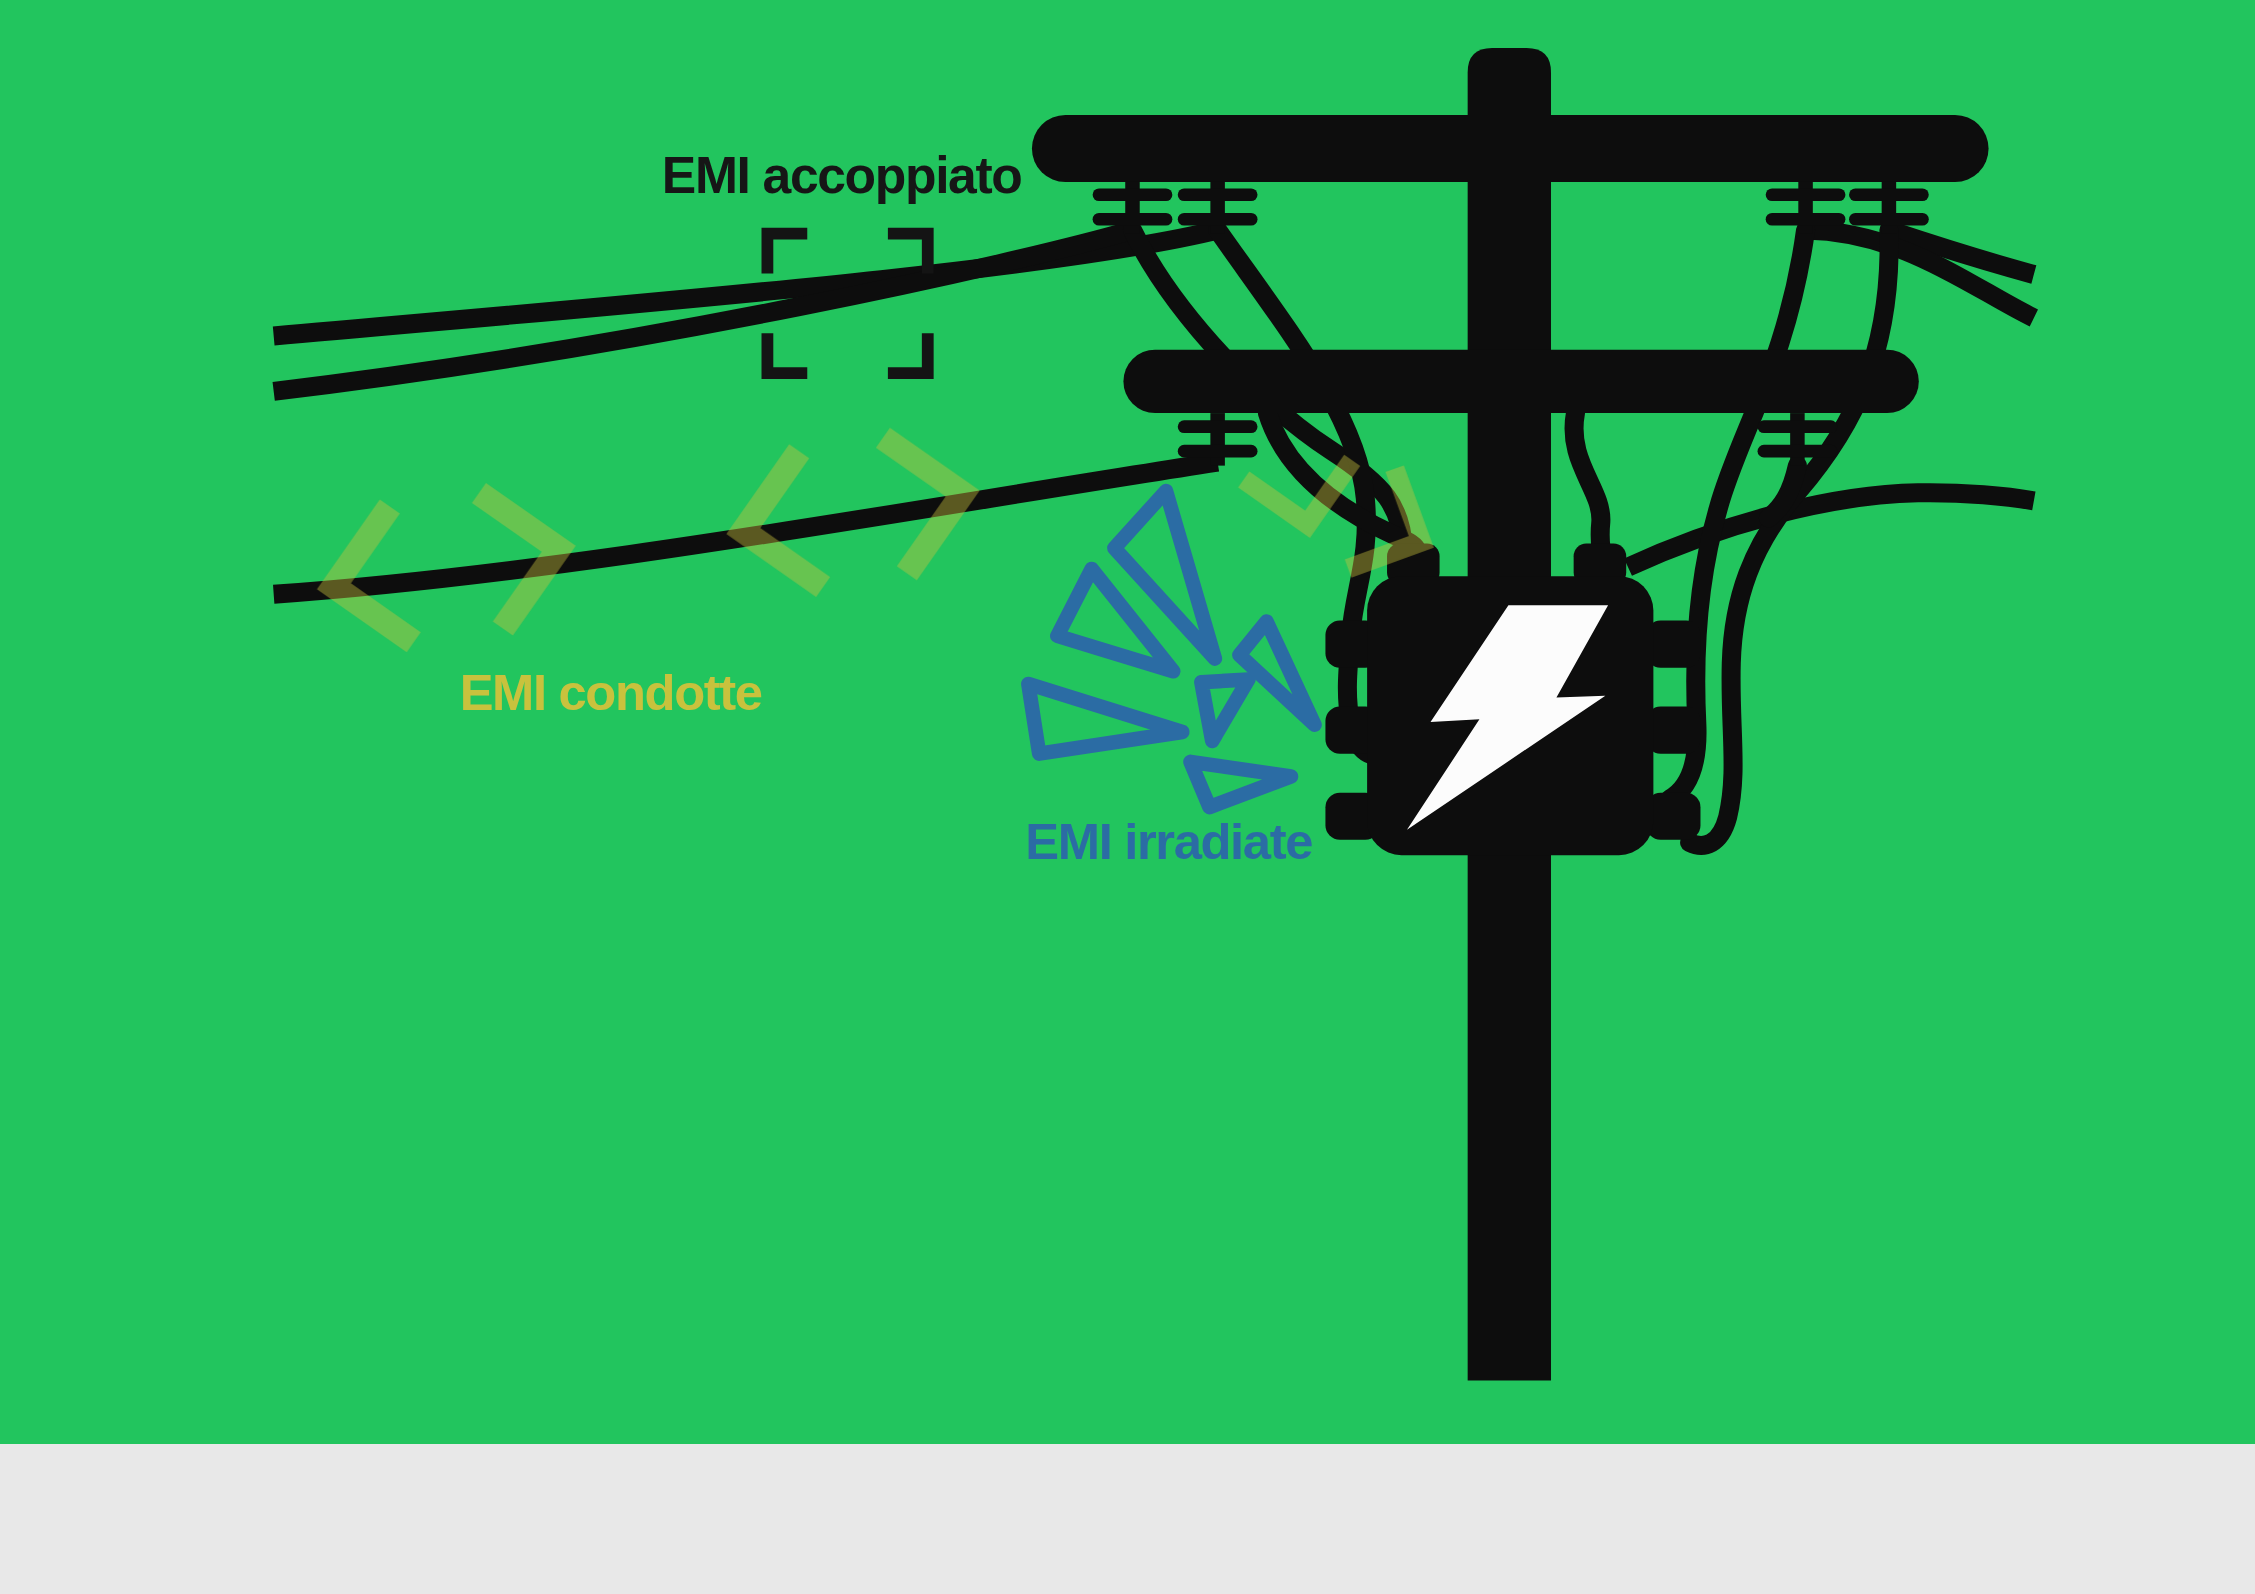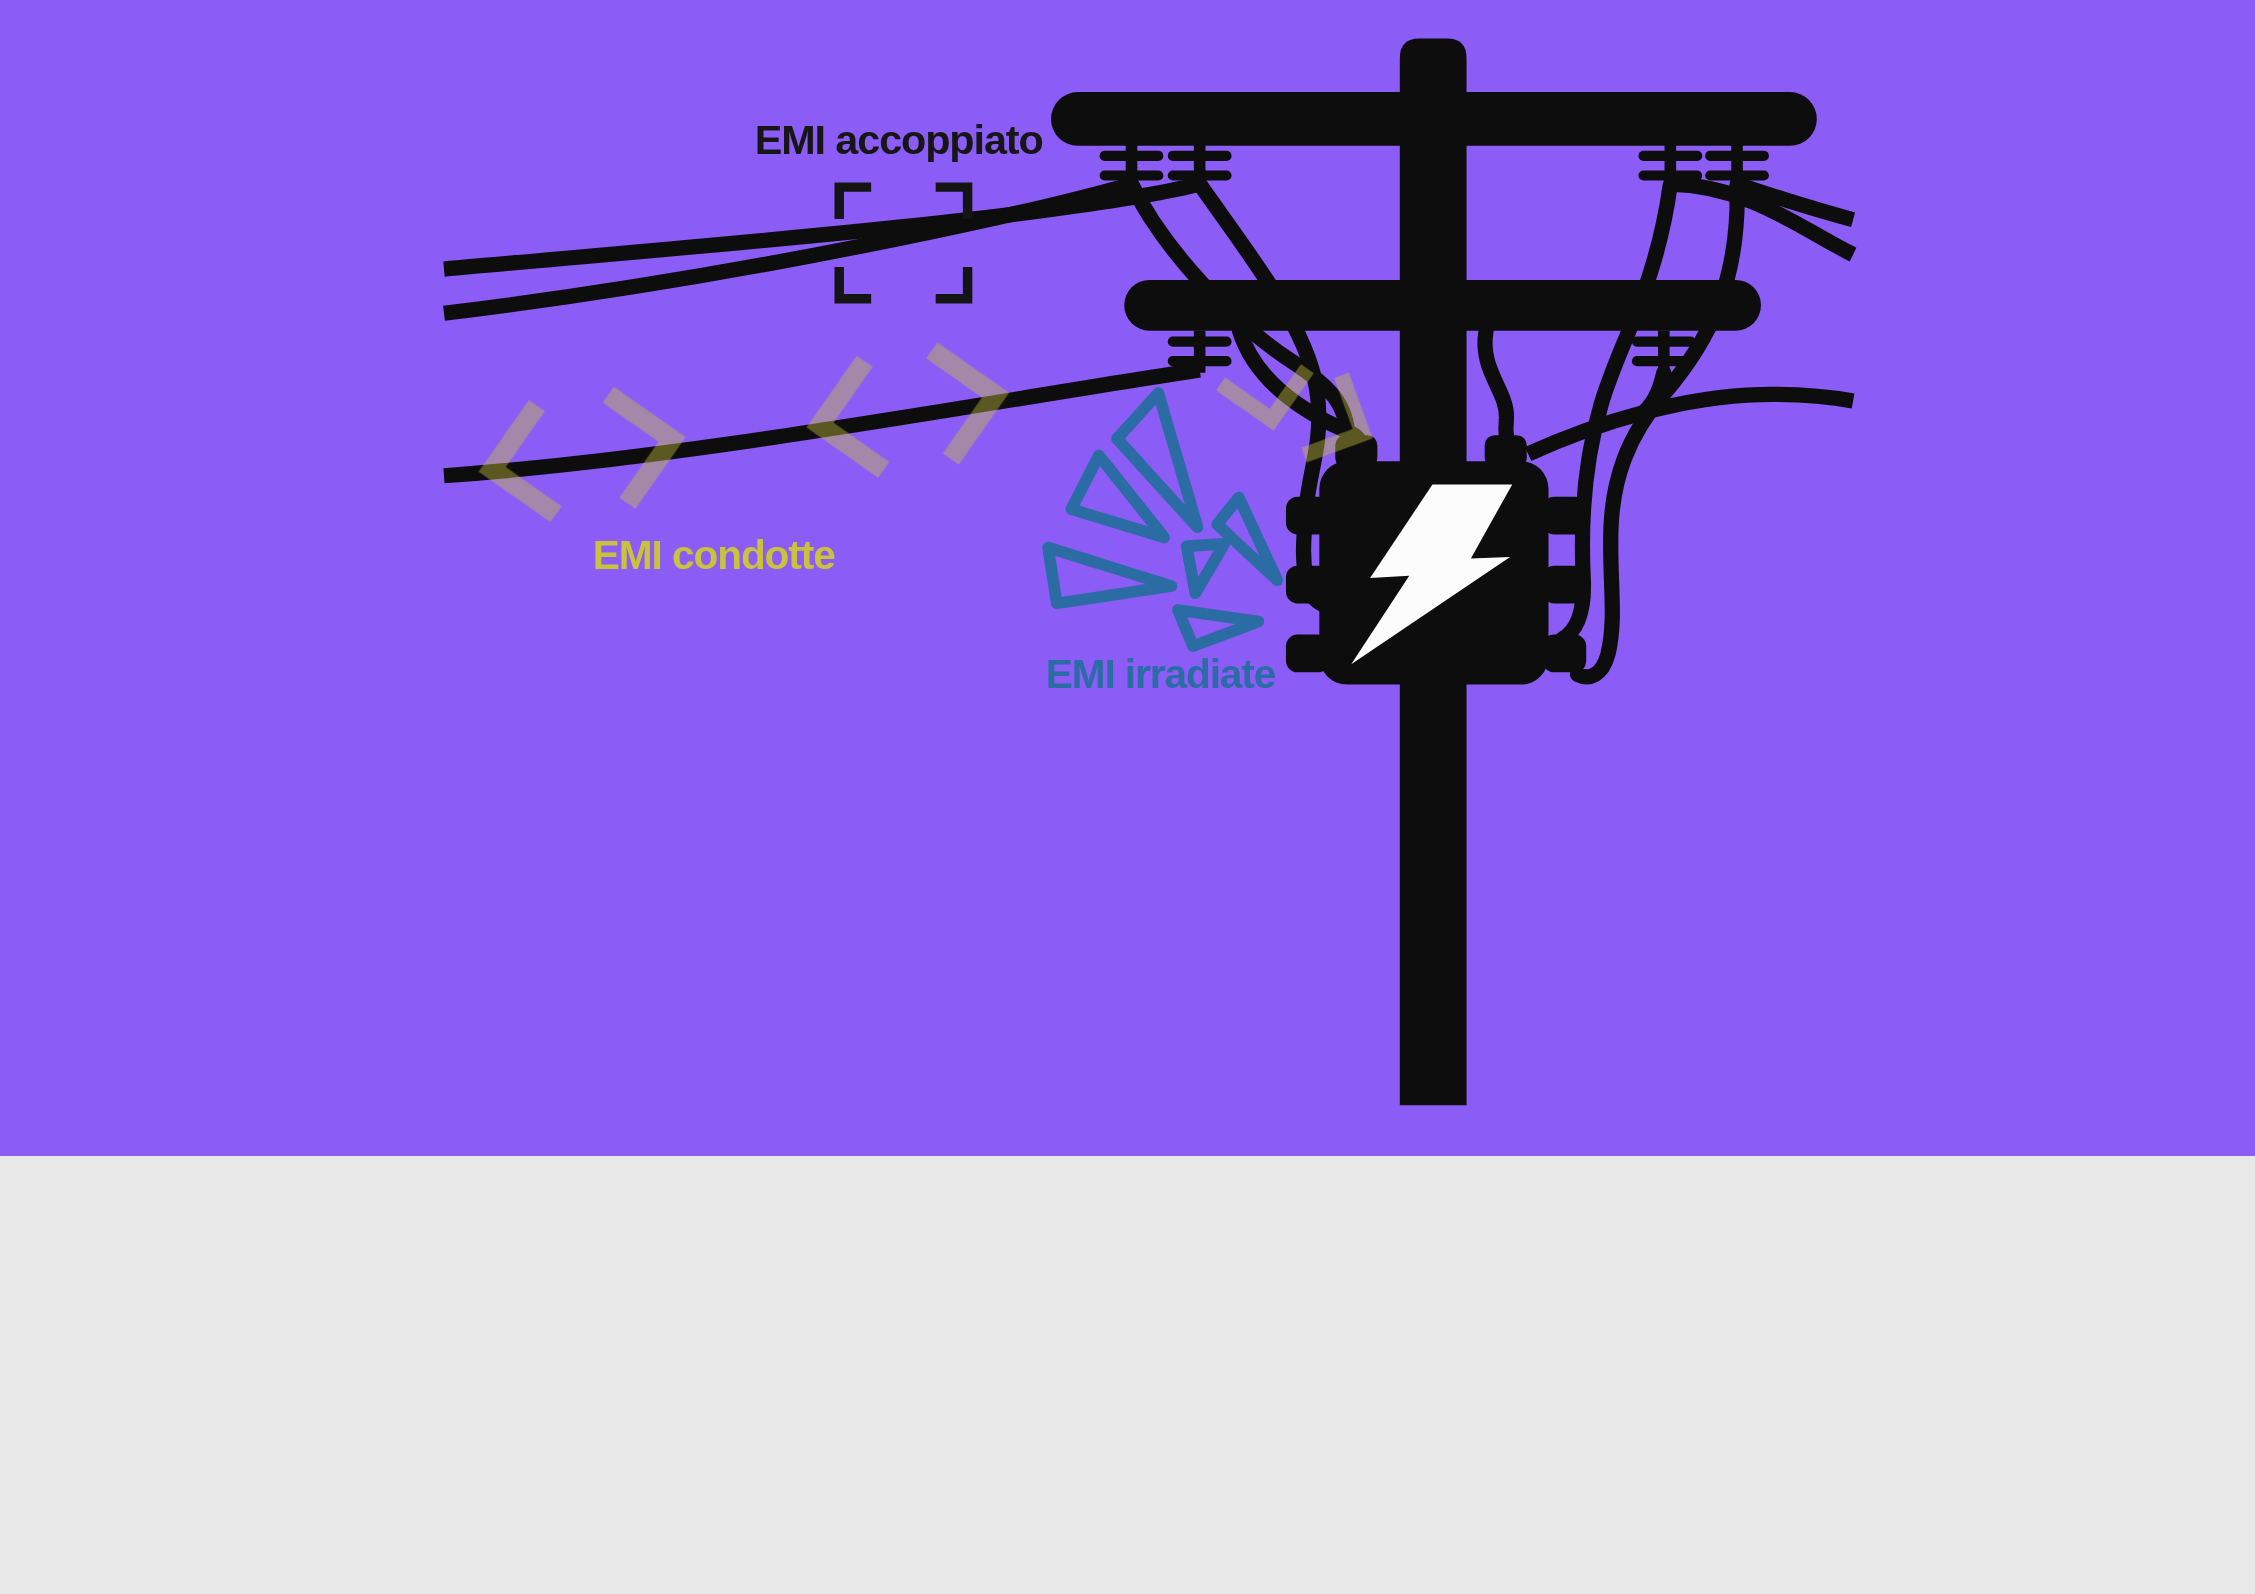--- a/index.html
+++ b/index.html
@@ -1,19 +1,19 @@
 <!DOCTYPE html>
 <html><head>
 <meta charset="utf-8">
 <style>
   html,body{margin:0;padding:0;background:#e8e8e8;}
   .stage{
     position:relative;
-    width:2255px;height:1156px;
-    background:#8b5cf6;
+    width:2255px;height:1444px;
+    background:#22c55e;
     overflow:hidden;
     font-family:"Liberation Sans", sans-serif;
   }
   svg{display:block;width:100%;height:100%;}
   .wire{fill:none;stroke:#0D0D0D;stroke-width:21;stroke-linecap:round;}
   .wire-edge{stroke-linecap:butt;}
   .solid{fill:#0D0D0D;}
   .chev{fill:none;stroke:#C9C33E;stroke-width:27;stroke-linecap:butt;stroke-linejoin:miter;}
   .chev-g{opacity:.42;}
   .bracket{fill:none;stroke:#141414;stroke-width:13;stroke-linecap:butt;}

